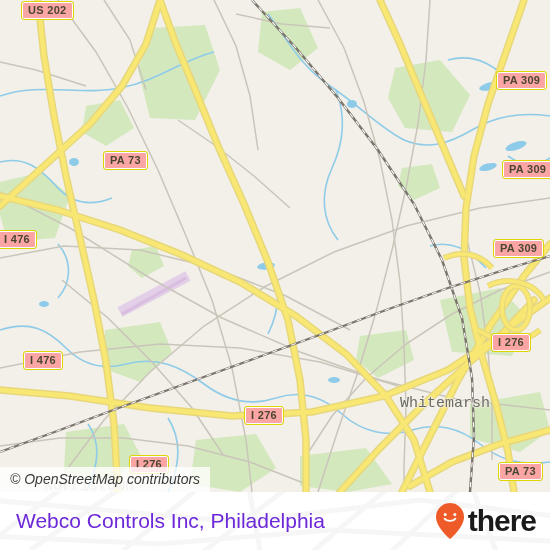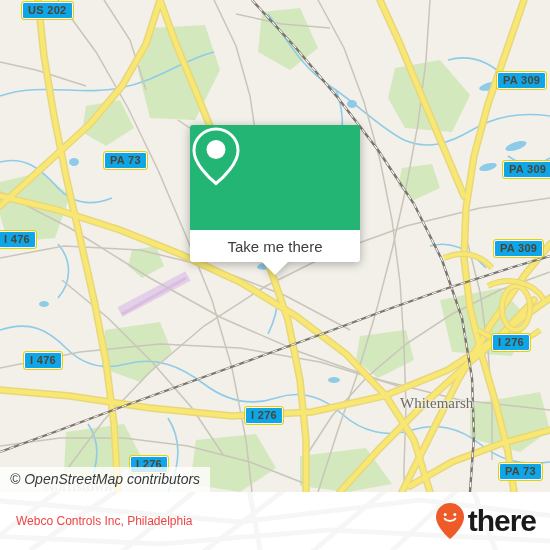--- a/index.html
+++ b/index.html
@@ -13,21 +13,21 @@
   
   #map {
     position: absolute; left: 0; top: 0; width: 550px; height: 492px;
     background: #f2f0e9; overflow: hidden;
   }
   #map svg { position: absolute; left: 0; top: 0; }
 
   
   .shield {
     position: absolute;
-    background: #0ea5e9;
+    background: #fca5a5;
     border: 1.6px solid #ffffff;
     outline: 1px solid #e0d400;
     border-radius: 2px;
     color: #4a4632;
     font-size: 11px;
     font-weight: bold;
     letter-spacing: .3px;
     padding: 1px 5px 2px 5px;
     white-space: nowrap;
     line-height: 12px;
@@ -36,21 +36,21 @@
   }
 
   
   .place-label {
     position: absolute;
     color: #6b6b63;
     font-size: 15px;
     white-space: nowrap;
     text-shadow: 1px 0 1.5px #f2f0e9, -1px 0 1.5px #f2f0e9,
                  0 1px 1.5px #f2f0e9, 0 -1px 1.5px #f2f0e9;
-    font-family: Liberation Serif, serif;
+    font-family: Liberation Mono, monospace;
   }
   .place-label.faded { color: #b8b5aa; opacity: .85; }
 
   
   #attribution {
     position: absolute; left: 0; bottom: 0;
     background: rgba(255,255,255,0.78);
     color: #3a3a3a;
     font-size: 14px;
     padding: 4px 10px 5px 10px;
@@ -94,21 +94,21 @@
     display: flex; align-items: center; justify-content: space-between;
     padding: 0 14px 0 16px;
     overflow: hidden;
   }
   #footer-watermark {
     position: absolute; left: 0; top: 0; width: 550px; height: 58px;
     opacity: .30; pointer-events: none;
   }
   #footer-title {
     position: relative;
-    color: #ef4444; font-size: 12px;
+    color: #6d28d9; font-size: 21px;
     font-family: "Liberation Sans", sans-serif;
     white-space: nowrap;
   }
   #brand { position: relative; display: flex; align-items: center; gap: 3px; }
   #brand-word {
     color: #1a1a1a; font-size: 30px; font-weight: bold;
     letter-spacing: -1px; line-height: 30px;
     font-family: "Liberation Sans", sans-serif;
   }
 </style>
@@ -252,30 +252,20 @@
     <div class="shield" style="left:245px;top:407px">I 276</div>
     <div class="shield" style="left:130px;top:456px">I 276</div>
     <div class="shield" style="left:492px;top:334px">I 276</div>
     <div class="shield" style="left:499px;top:463px">PA 73</div>
 
     <div class="place-label" style="left:400px;top:395px">Whitemarsh</div>
     <div class="place-label faded" style="left:44px;top:478px">Norristown</div>
 
     <div id="attribution">© OpenStreetMap contributors</div>
 
-    <div id="callout">
-      <div id="callout-top">
-        <svg width="52" height="62" viewBox="0 0 52 62">
-          <path d="M26 4 C13.8 4 4 13.6 4 25.4 C4 38.5 19 52.8 26 58.5 C33 52.8 48 38.5 48 25.4 C48 13.6 38.2 4 26 4 Z" fill="none" stroke="#ffffff" stroke-width="3"></path>
-          <circle cx="26" cy="24.5" r="9.5" fill="#ffffff"></circle>
-        </svg>
-      </div>
-      <div id="callout-bottom">Take me there</div>
-      <div id="callout-tail"></div>
-    </div>
   </div>
 
   <div id="footer">
     <svg id="footer-watermark" viewBox="0 0 550 58">
       <g stroke="#e2e2e2" stroke-width="5" fill="none">
         <path d="M-20,58 L70,-10"></path>
         <path d="M30,58 L130,-10"></path>
         <path d="M110,70 L210,-14"></path>
         <path d="M190,70 L300,-14"></path>
         <path d="M300,70 L400,-14"></path>

